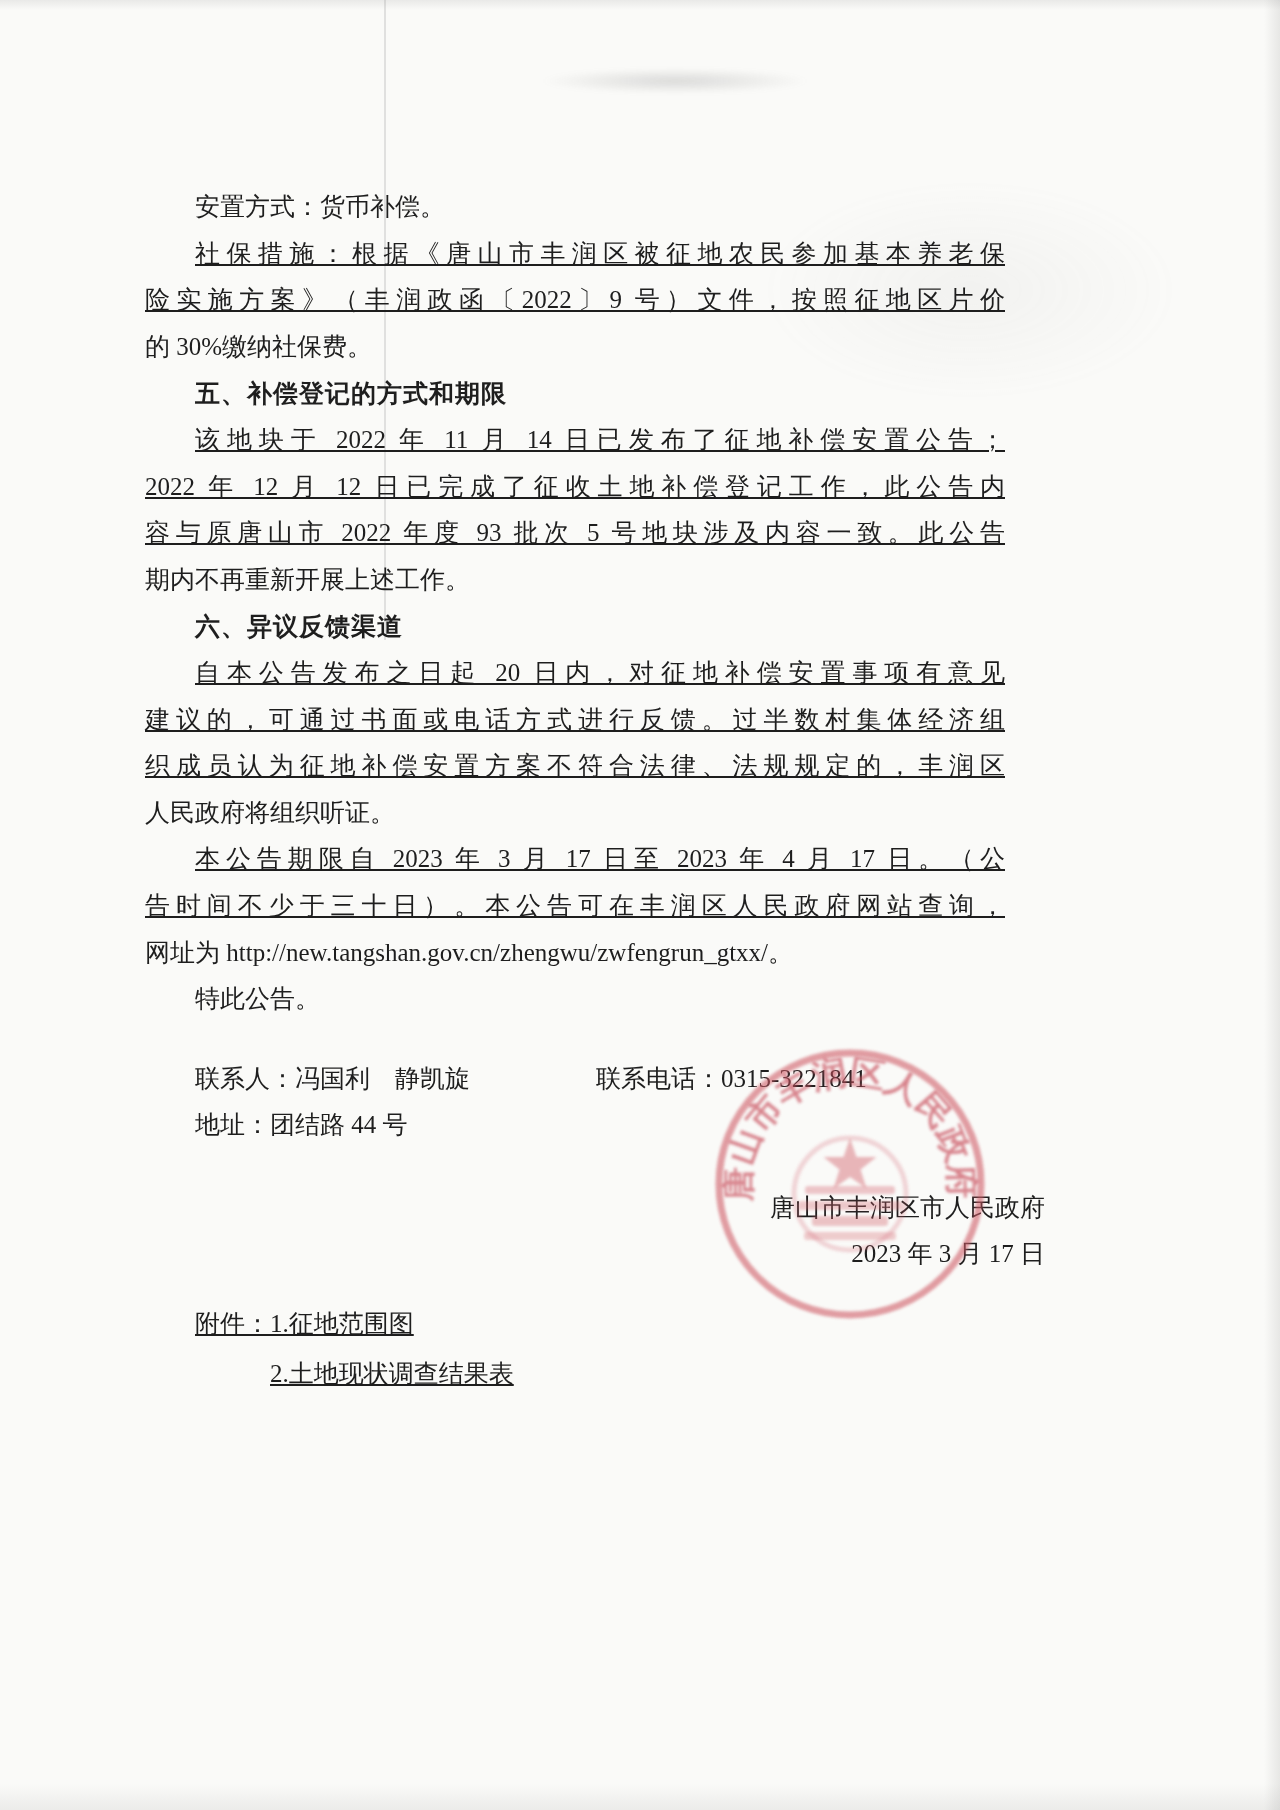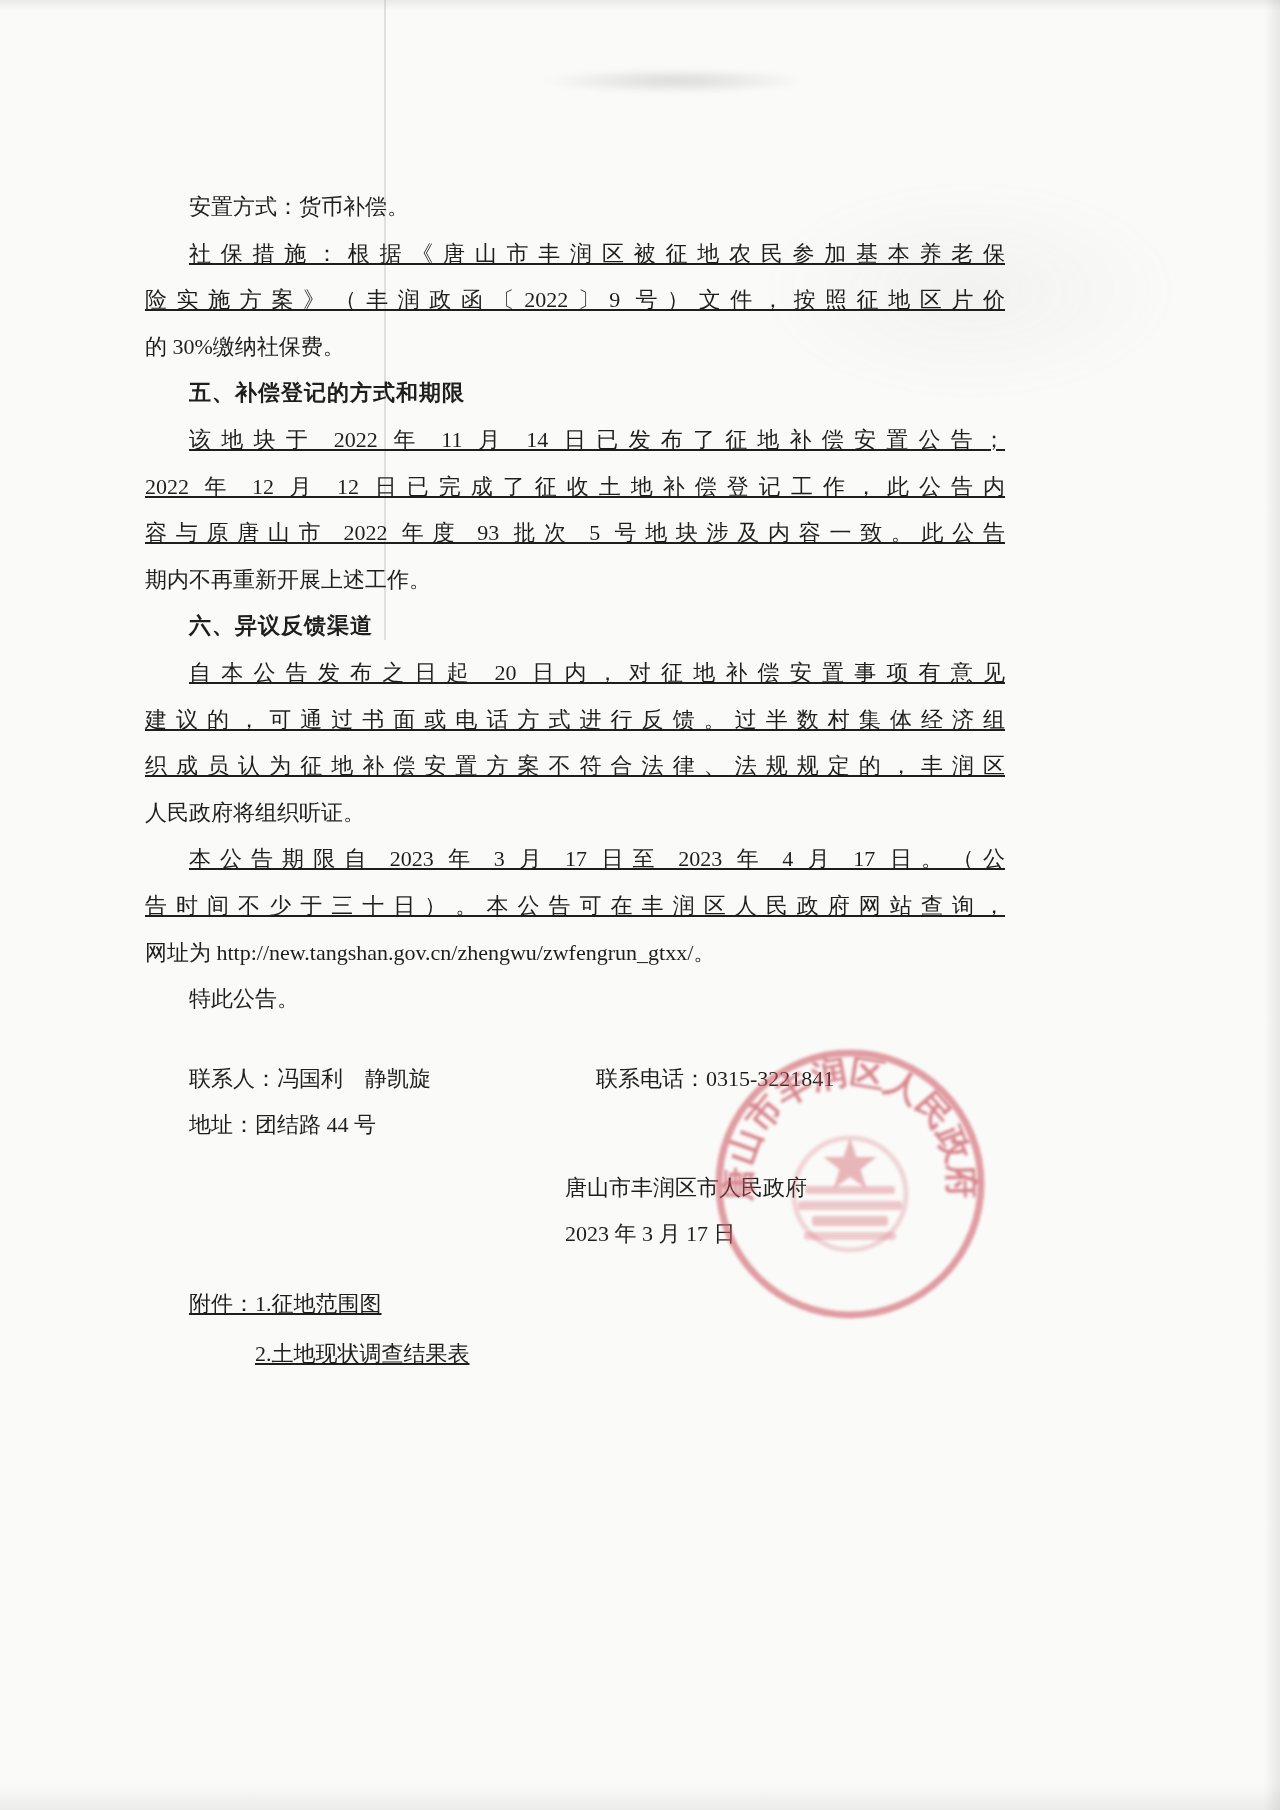--- a/index.html
+++ b/index.html
@@ -25,39 +25,39 @@
     background:rgba(150,150,150,.26);}
   .smudge-a{position:absolute;left:540px;top:68px;width:270px;height:26px;
     background:radial-gradient(ellipse at center,rgba(110,110,110,.22),rgba(0,0,0,0) 70%);
     filter:blur(2px);}
   .smudge-b{position:absolute;left:760px;top:180px;width:420px;height:220px;
     background:radial-gradient(ellipse at center,rgba(140,140,140,.07),rgba(0,0,0,0) 70%);
     filter:blur(6px);}
   
   .doc{
     position:absolute;left:145px;top:184px;width:860px;
-    font-size:22px;
+    font-size:25px;
   }
   .line{height:46.6px;line-height:46.6px;}
   .first,.first-stretch,.heading{text-indent:2em;}
   .first-stretch,.stretch{text-align:justify;text-align-last:justify;text-decoration:underline;}
   .heading{
     font-weight:700;
     font-family:"Liberation Sans","DejaVu Sans",sans-serif;
     letter-spacing:1px;
   }
   .contact-row{
     position:relative;margin-top:33px;height:46.6px;line-height:46.6px;
   }
   .contact-person{display:inline-block;padding-left:2em;}
   .contact-phone{position:absolute;left:451px;top:0;}
   .addr-row{height:46.6px;line-height:46.6px;padding-left:2em;}
   .sign-block{
-    position:relative;margin-top:16px;margin-left:420px;width:480px;
-    text-align:left;
+    position:relative;margin-top:36px;margin-left:420px;width:480px;
+    text-align:right;
   }
   .sign-line{height:46.6px;line-height:46.6px;}
   .attach{margin-top:21px;text-decoration:underline;}
   .attach-line{height:50px;line-height:50px;}
   .attach-1{padding-left:2em;}
   .attach-2{padding-left:5em;}
   
   .seal{
     position:absolute;left:700px;top:1036px;width:300px;height:300px;
     pointer-events:none;

